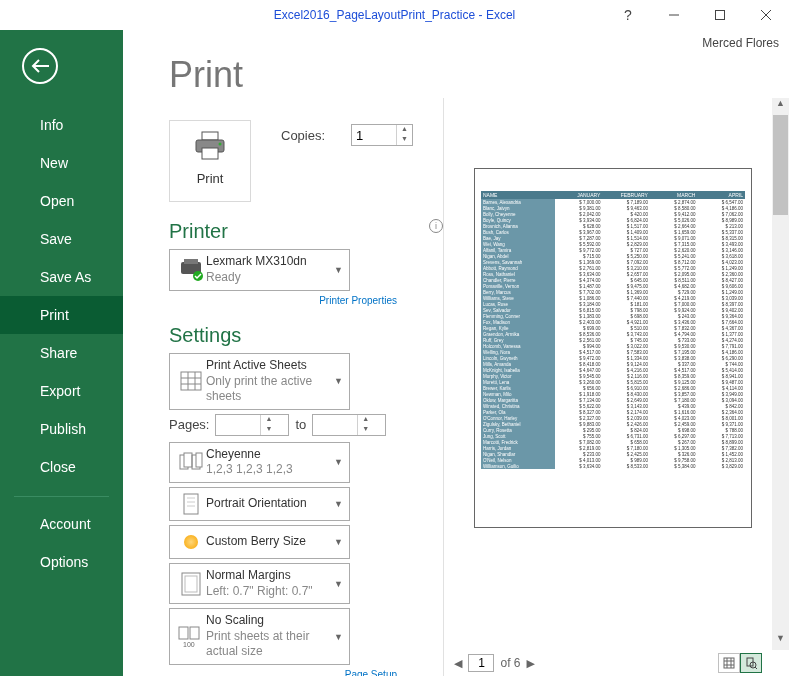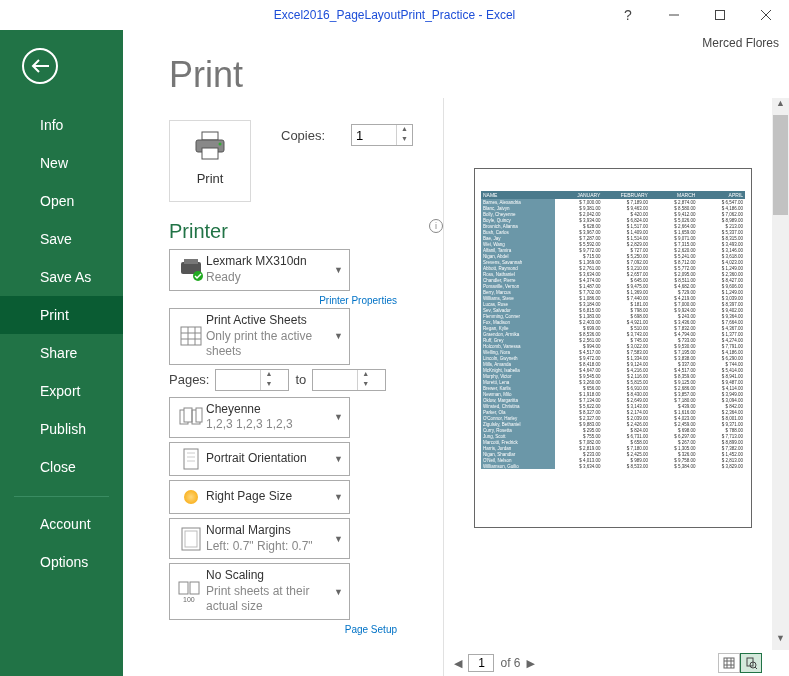--- a/index.html
+++ b/index.html
@@ -158,20 +158,21 @@
             </svg>
         </div>
         <div class="txts">
             <div>Lexmark MX310dn</div>
             <div class="sub">Ready</div>
           </div>
         <div class="chev">▼</div>
       </div>
       <div class="link" style="width:228px;">Printer Properties</div>
 
+      <div class="section-h">Settings</div>
 
       <div class="drop">
         <div class="icn">
             <svg width="24" height="22">
               <rect x="2" y="2" width="20" height="18" fill="none" stroke="#888"></rect>
               <line x1="2" y1="8" x2="22" y2="8" stroke="#888"></line>
               <line x1="2" y1="14" x2="22" y2="14" stroke="#888"></line>
               <line x1="9" y1="2" x2="9" y2="20" stroke="#888"></line>
               <line x1="16" y1="2" x2="16" y2="20" stroke="#888"></line>
             </svg>
@@ -231,21 +232,21 @@
             <div>Portrait Orientation</div>
           </div>
         <div class="chev">▼</div>
       </div>
 
       <div class="drop" style="height:34px;">
         <div class="icn">
             <div style="width:14px;height:14px;border-radius:50%;background:radial-gradient(circle,#ffd77a,#f7a400);"></div>
           </div>
         <div class="txts">
-            <div>Right Page Size</div>
+            <div>Custom Berry Size</div>
           </div>
         <div class="chev">▼</div>
       </div>
 
       <div class="drop">
         <div class="icn">
             <svg width="20" height="24">
               <rect x="1" y="1" width="18" height="22" fill="none" stroke="#888"></rect>
               <rect x="4" y="4" width="12" height="16" fill="none" stroke="#bbb"></rect>
             </svg>

